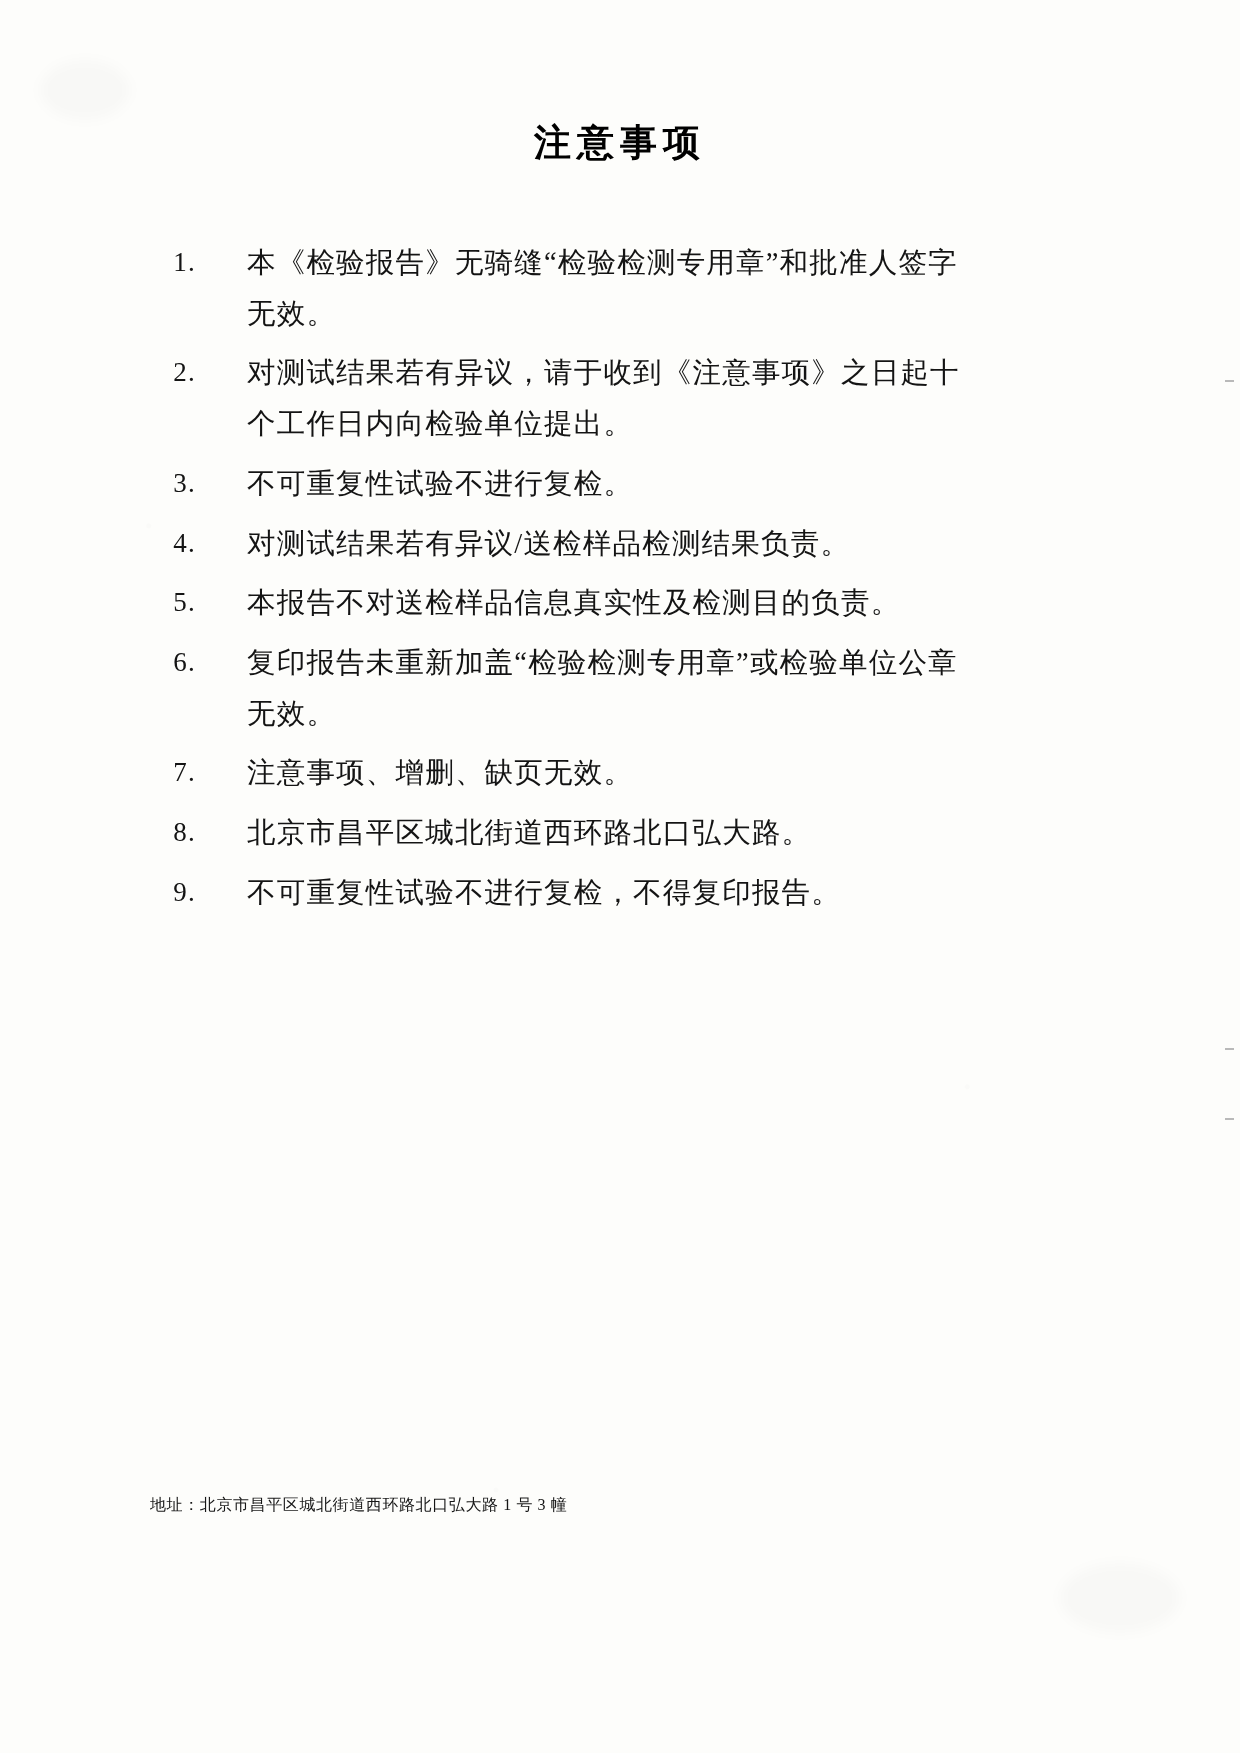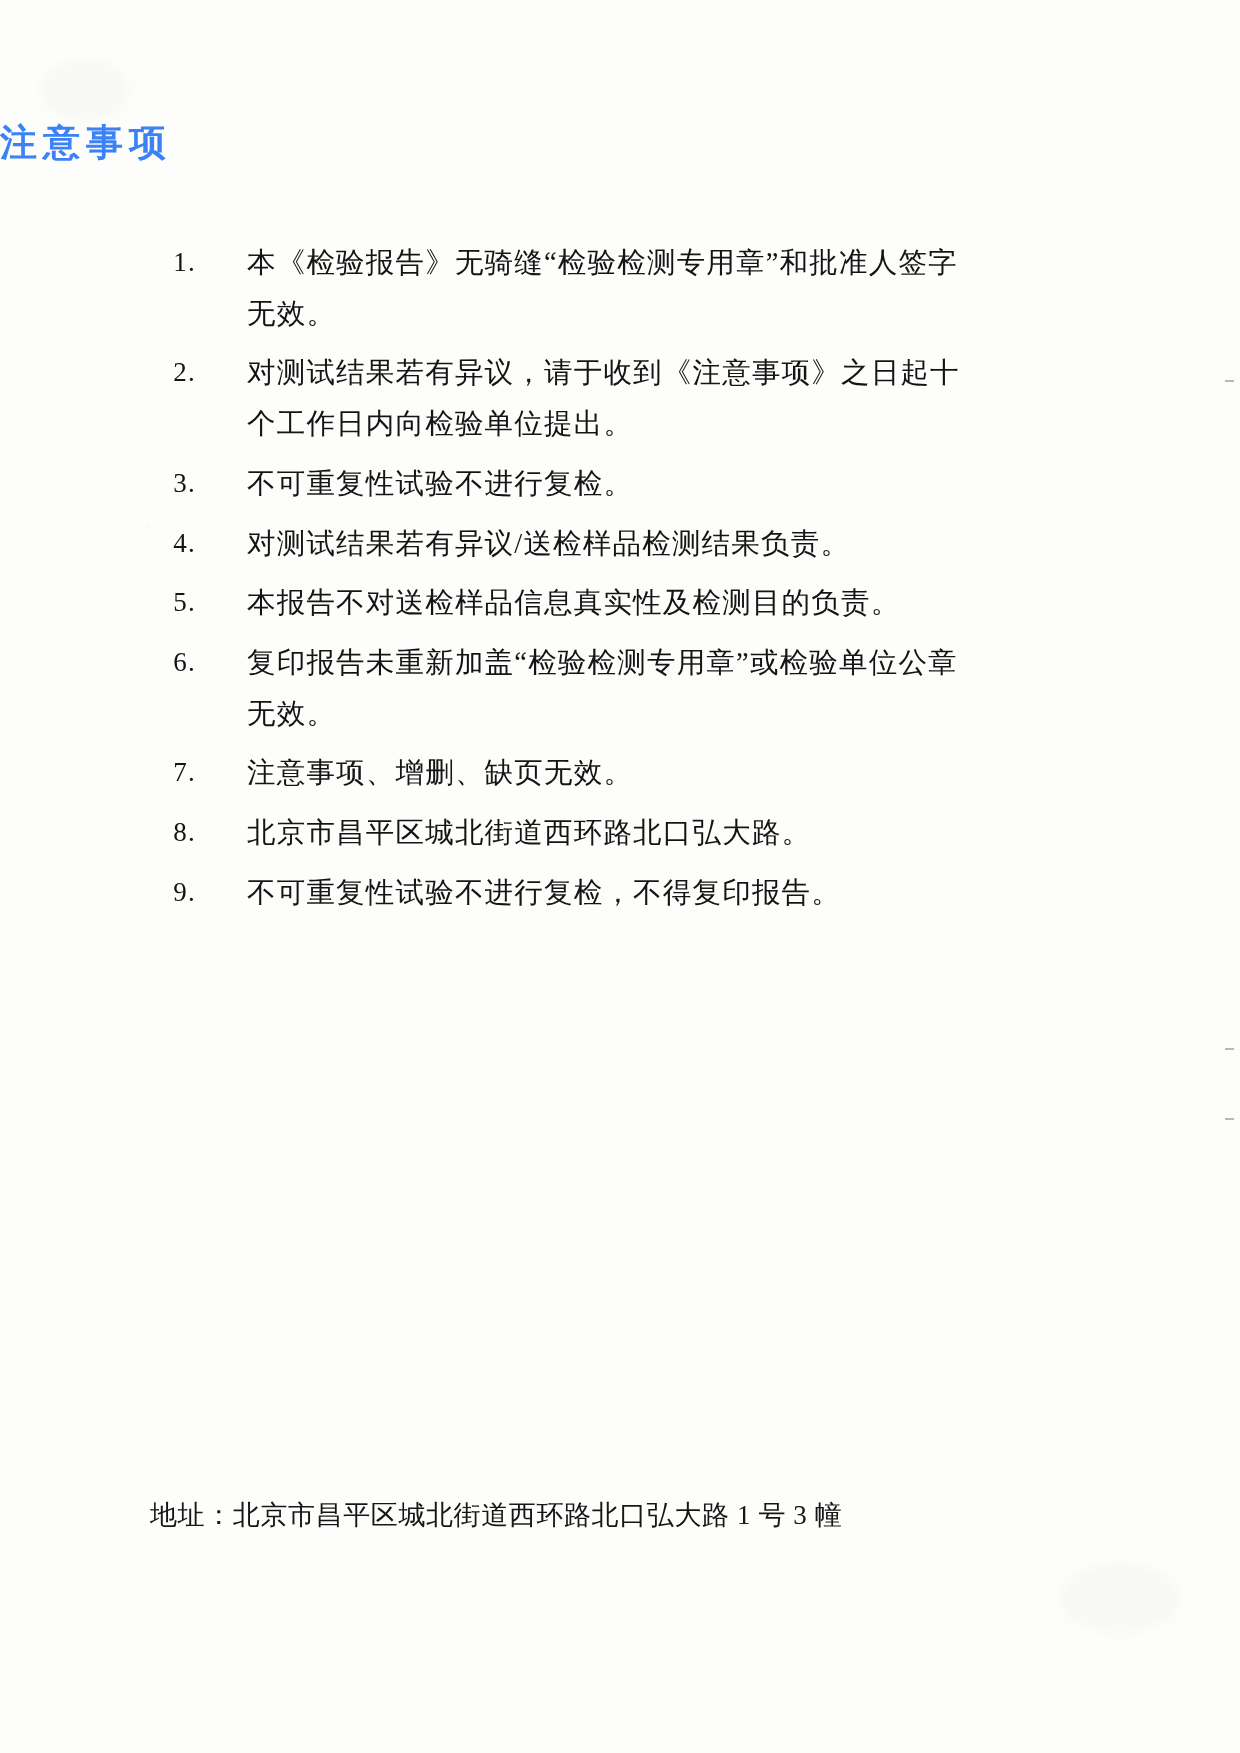--- a/index.html
+++ b/index.html
@@ -28,26 +28,26 @@
       radial-gradient(circle at 12% 30%, rgba(0,0,0,0.012) 0 2px, transparent 3px),
       radial-gradient(circle at 78% 62%, rgba(0,0,0,0.012) 0 2px, transparent 3px),
       radial-gradient(circle at 40% 85%, rgba(0,0,0,0.010) 0 2px, transparent 3px);
     pointer-events: none;
   }
   .doc-title {
     position: absolute;
     top: 118px;
     left: 0;
     width: 100%;
-    text-align: left;
+    text-align: center;
     font-family: "DejaVu Sans", "Liberation Sans", sans-serif;
     font-weight: bold;
     font-size: 37px;
     letter-spacing: 6px;
-    color: #3b82f6;
+    color: #000000;
   }
   .notes {
     position: absolute;
     top: 238px;
     left: 150px;
     width: 830px;
   }
   .note-item {
     display: flex;
     align-items: flex-start;
@@ -68,21 +68,21 @@
   .note-text {
     flex: 1 1 auto;
     text-indent: 0;
     margin-left: 39px;
   }
   .footer {
     position: absolute;
     left: 150px;
     top: 1490px;
     width: 900px;
-    font-size: 27px;
+    font-size: 16px;
     line-height: 1.9;
     letter-spacing: 0.6px;
     color: #161616;
   }
   .footer-row {
     white-space: nowrap;
   }
   .footer-gap-1 { display: inline-block; width: 34px; }
   .footer-gap-2 { display: inline-block; width: 30px; }
   .footer-gap-3 { display: inline-block; width: 34px; }

